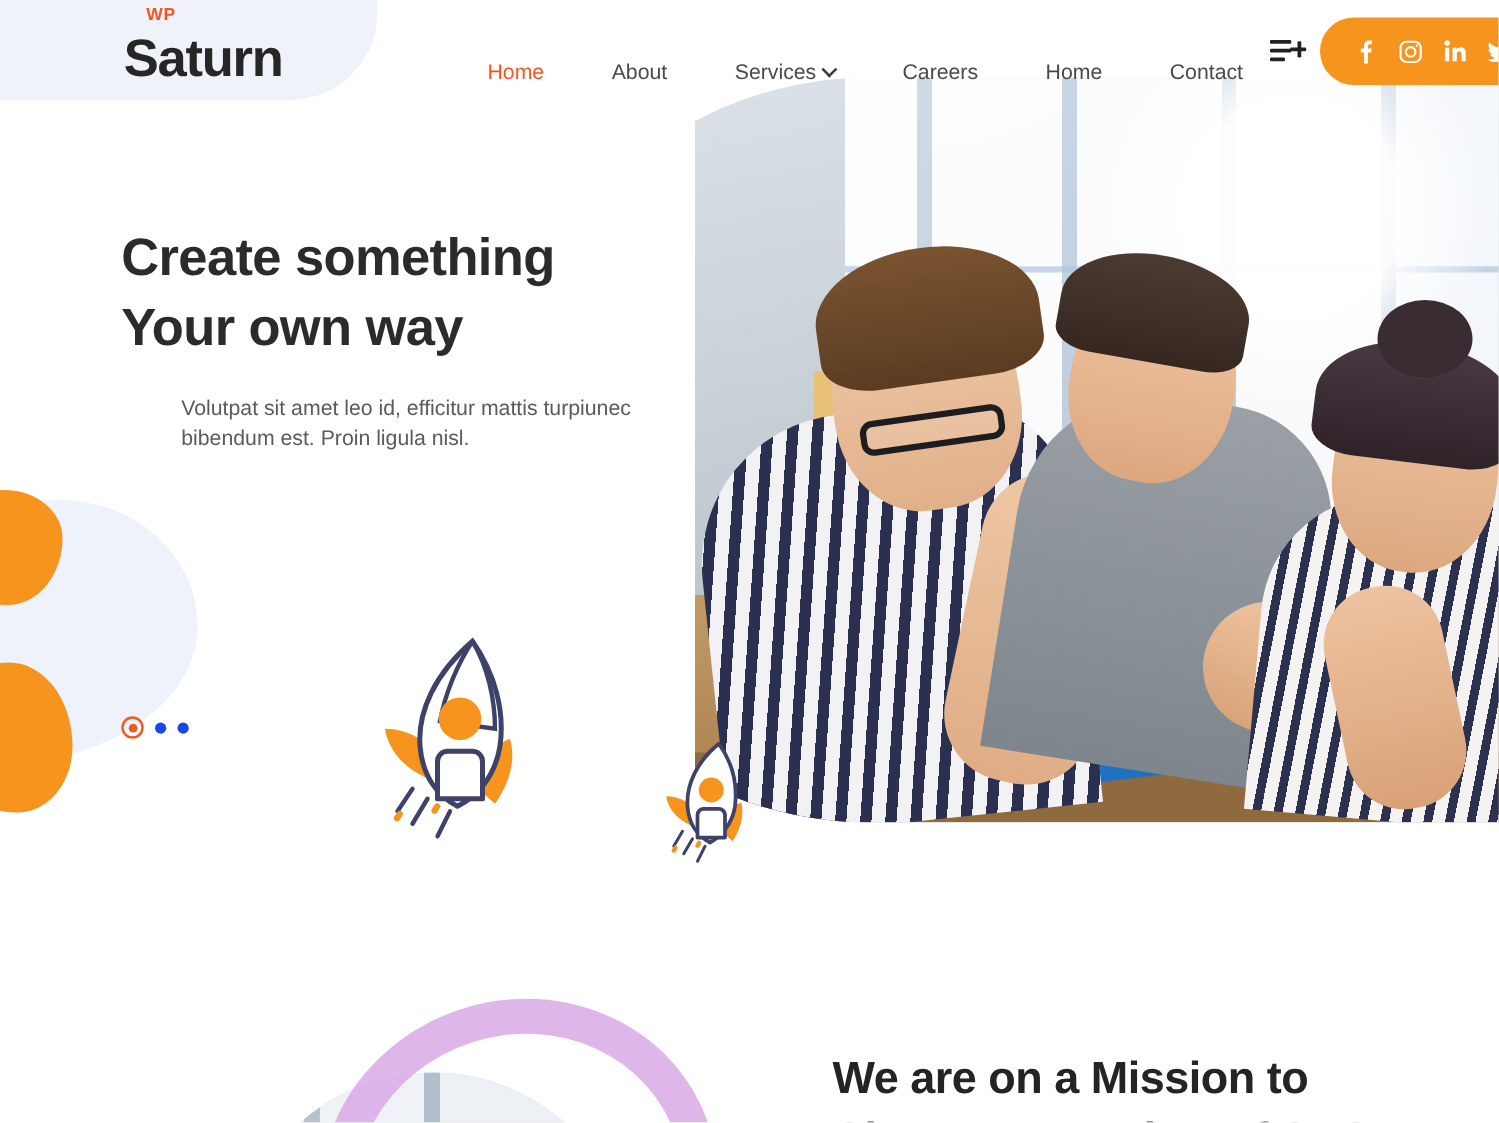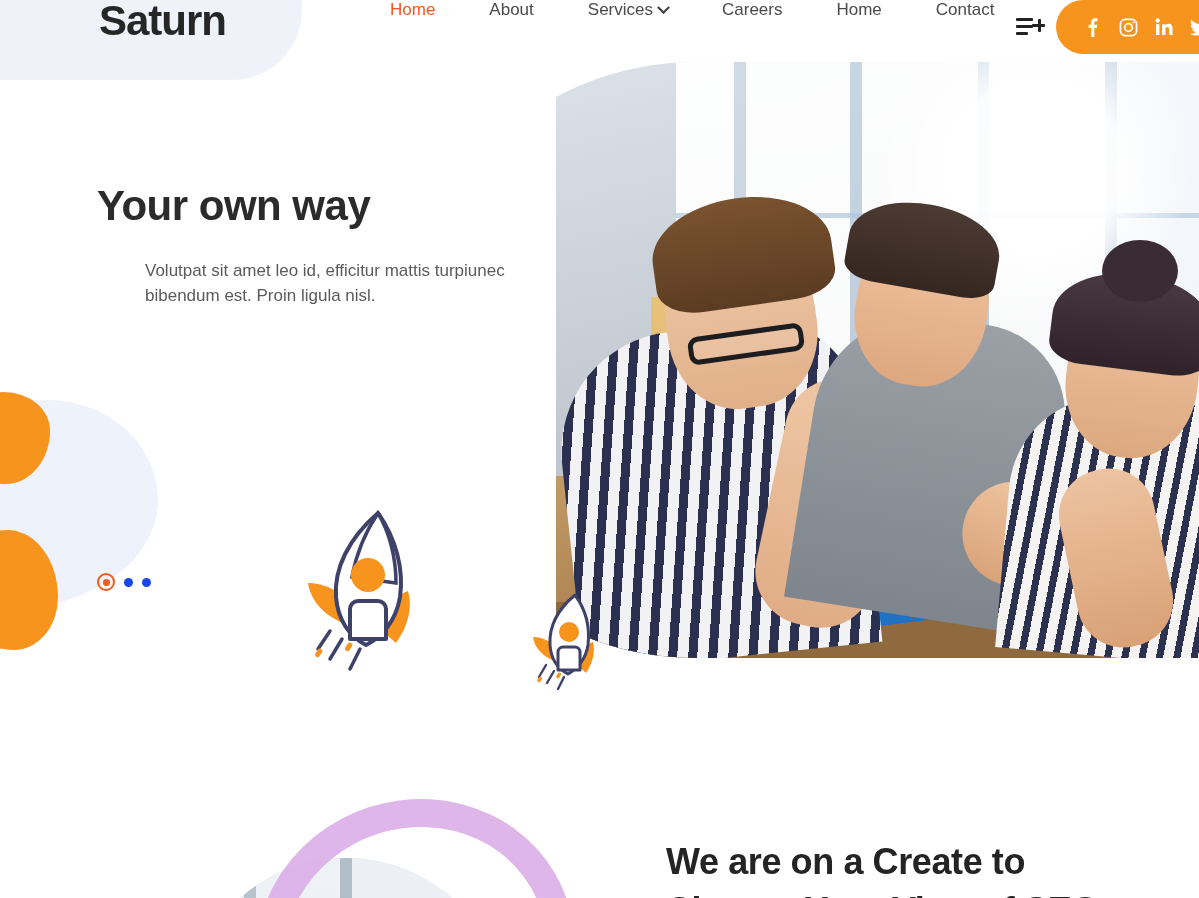--- a/index.html
+++ b/index.html
@@ -216,21 +216,21 @@
     position:absolute; right:92px; bottom:10px; width:96px; height:180px;
     background:linear-gradient(180deg,#eec3a1,#d9a176);
     border-radius:46px;
     transform:rotate(-12deg);
   }
 
   
   .header {
     position:absolute; left:0; top:0; width:1199px; height:68px;
     z-index:20;
-    display:flex; align-items:flex-start;
+    display:flex; align-items:flex-end;
   }
   .logo { position:relative; margin-left:99px; width:200px; }
   .logo-wp {
     position:absolute; left:18px; top:-23px;
     font-size:14px; font-weight:bold; color:#f7551f; letter-spacing:.5px;
   }
   .logo-name {
     font-size:42px; font-weight:bold; color:#262626; letter-spacing:-1px; line-height:1;
   }
   .nav { display:flex; align-items:center; gap:12px; margin-left:70px; }
@@ -437,20 +437,21 @@
           <svg width="20" height="17" viewBox="0 0 20 17" fill="#fff">
               <path d="M20 2.1c-.7.3-1.5.5-2.3.6.8-.5 1.5-1.3 1.8-2.3-.8.5-1.7.8-2.6 1C16.1.6 15 .1 13.8.1c-2.3 0-4.1 1.9-4.1 4.1 0 .3 0 .6.1.9C6.4 4.9 3.4 3.3 1.4.8.9 1.5.8 2.3.8 3.1c0 1.4.7 2.7 1.8 3.4-.7 0-1.3-.2-1.9-.5 0 2 1.4 3.7 3.3 4.1-.4.1-.7.2-1.1.2-.3 0-.5 0-.8-.1.5 1.6 2 2.8 3.8 2.8-1.4 1.1-3.2 1.8-5.1 1.8-.3 0-.7 0-1-.1 1.8 1.2 4 1.9 6.3 1.9 7.5 0 11.7-6.3 11.7-11.7v-.5c.8-.6 1.5-1.3 2.2-2.2z"></path>
             </svg>
         </a>
       </div>
     </div>
   </div>
 
   <div class="hero-copy">
     <h1 class="hero-title">
+      <div>Create something</div>
       <div>Your own way</div>
     </h1>
     <p class="hero-sub">Volutpat sit amet leo id, efficitur mattis turpiunec bibendum est. Proin ligula nisl.</p>
   </div>
 
   <div class="dots">
     <div class="dot-active">
         <i></i>
       </div>
     <div class="dot"></div>
@@ -496,17 +497,17 @@
     </svg>
   </div>
 
   <div class="bottom-photo">
     <div class="bp-win"></div>
 
   </div>
   <div class="arc"></div>
 
   <h2 class="mission-title">
-    <div>We are on a Create to</div>
+    <div>We are on a Mission to</div>
     <div>Change Your View of SEO</div>
   </h2>
 
 </div>
 
 </body></html>

